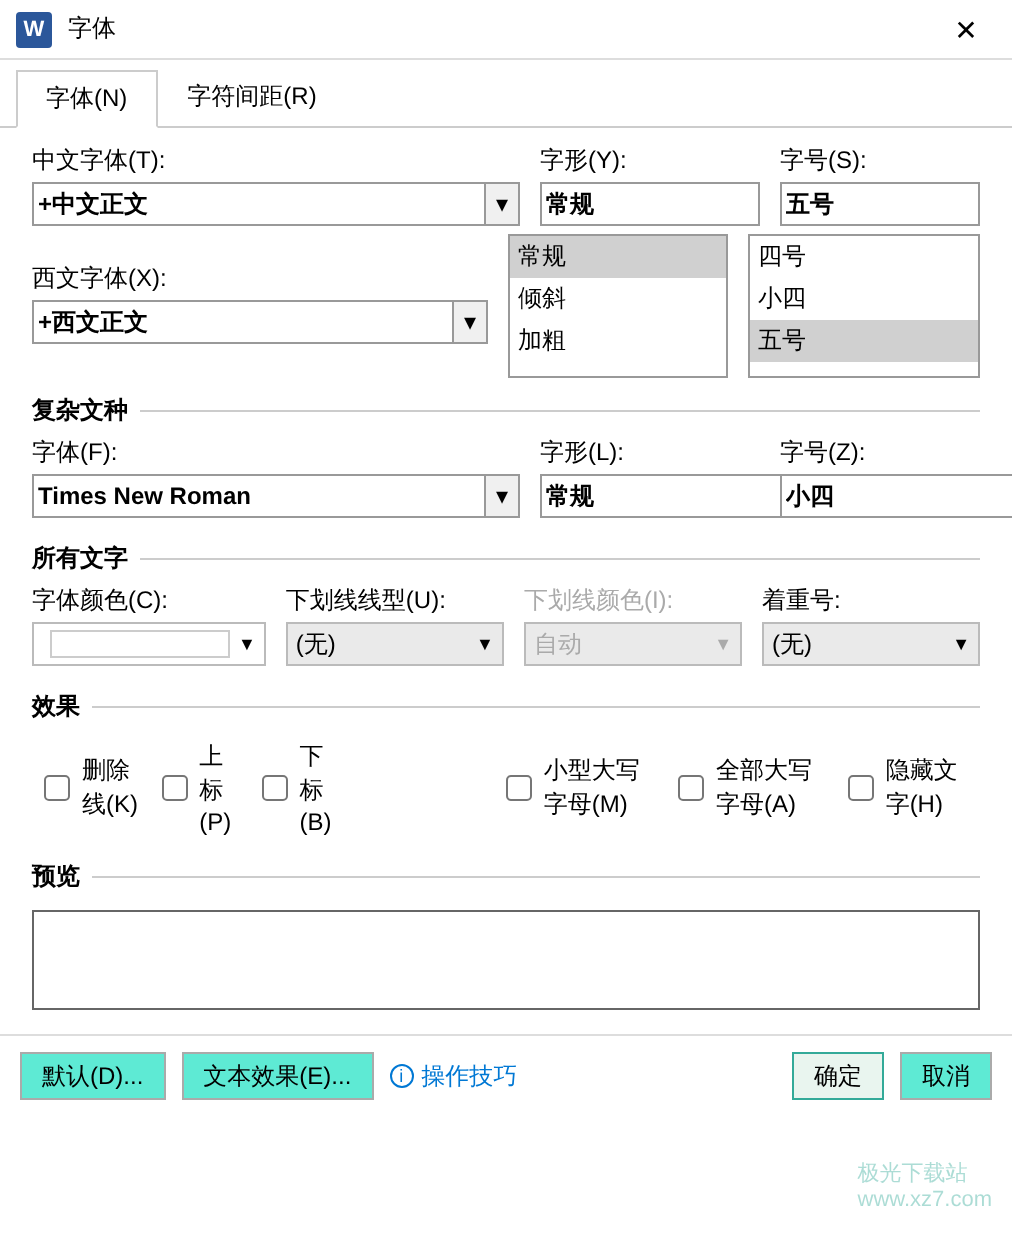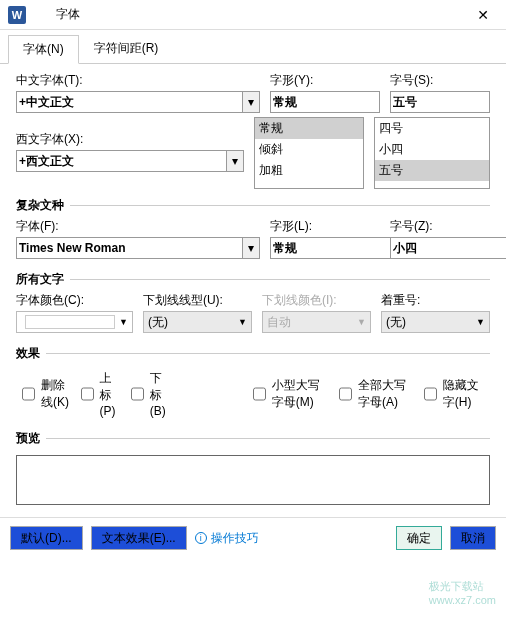--- a/index.html
+++ b/index.html
@@ -1,19 +1,19 @@
 <!DOCTYPE html>
 <html><head>
 <meta charset="utf-8">
 <style>
 * { box-sizing: border-box; margin: 0; padding: 0; }
 body { font-family: "Microsoft YaHei", SimSun, sans-serif; font-size: 12px; background: #fff; width: 506px; height: 623px; overflow: hidden; }
 .titlebar { height: 30px; display: flex; align-items: center; padding: 0 8px; border-bottom: 1px solid #ddd; }
 .app-icon { width: 18px; height: 18px; background: #2b579a; color: #fff; display: flex; align-items: center; justify-content: center; font-weight: bold; font-size: 11px; border-radius: 2px; margin-right: 8px; }
-.titlebar .title { flex: 1; font-size: 12px; margin-left: 22px; }
+.titlebar .title { flex: 1; font-size: 12px; }
 .close-btn { width: 30px; height: 30px; display: flex; align-items: center; justify-content: center; font-size: 14px; cursor: pointer; }
 .tabs { display: flex; border-bottom: 1px solid #ccc; padding: 4px 8px 0 8px; }
 .tab { padding: 5px 14px; border: 1px solid transparent; font-size: 12px; cursor: pointer; }
 .tab.active { border: 1px solid #ccc; border-bottom: 1px solid #fff; background: #fff; position: relative; top: 1px; }
 .content { padding: 8px 16px; }
 .row { display: flex; gap: 10px; margin-bottom: 4px; }
 .col { display: flex; flex-direction: column; }
 .label { font-size: 12px; margin-bottom: 2px; }
 select, input[type=text] { height: 22px; font-size: 12px; border: 1px solid #999; padding: 0 2px; background: #fff; font-weight: bold; }
 .combo { display: flex; }
@@ -27,21 +27,21 @@
 .dropdown { height: 22px; background: #eaeaea; border: 1px solid #bbb; display: flex; align-items: center; padding: 0 4px; justify-content: space-between; cursor: pointer; }
 .dropdown .arrow-d { font-size: 9px; }
 .color-box { width: 90px; height: 14px; background: #fff; border: 1px solid #ccc; margin: 0 4px; }
 .effects { display: flex; gap: 80px; padding: 4px 6px; }
 .checks { display: flex; gap: 8px; }
 .check { display: flex; align-items: center; gap: 6px; }
 .check input { width: 14px; height: 14px; }
 .preview-box { border: 1px solid #666; height: 50px; margin: 4px 0; }
 .info { font-size: 12px; margin: 8px 0; }
 .footer { border-top: 1px solid #ddd; display: flex; align-items: center; padding: 8px 10px; gap: 8px; }
-.btn { height: 24px; padding: 0 10px; border: 1px solid #aaa; background: #1d4ed8; font-size: 12px; cursor: pointer; }
+.btn { height: 24px; padding: 0 10px; border: 1px solid #aaa; background: #5eead4; font-size: 12px; cursor: pointer; }
 .btn.primary { border-color: #3a9; background: #e9f5ef; }
 .link { color: #0078d4; cursor: pointer; display: flex; align-items: center; gap: 4px; }
 .spacer { flex: 1; }
 .watermark { position: absolute; bottom: 17px; right: 10px; opacity: 0.4; font-size: 11px; color: #3a9; pointer-events: none; }
 .disabled { color: #aaa; }
 </style>
 </head>
 <body>
 
 <div class="titlebar">

